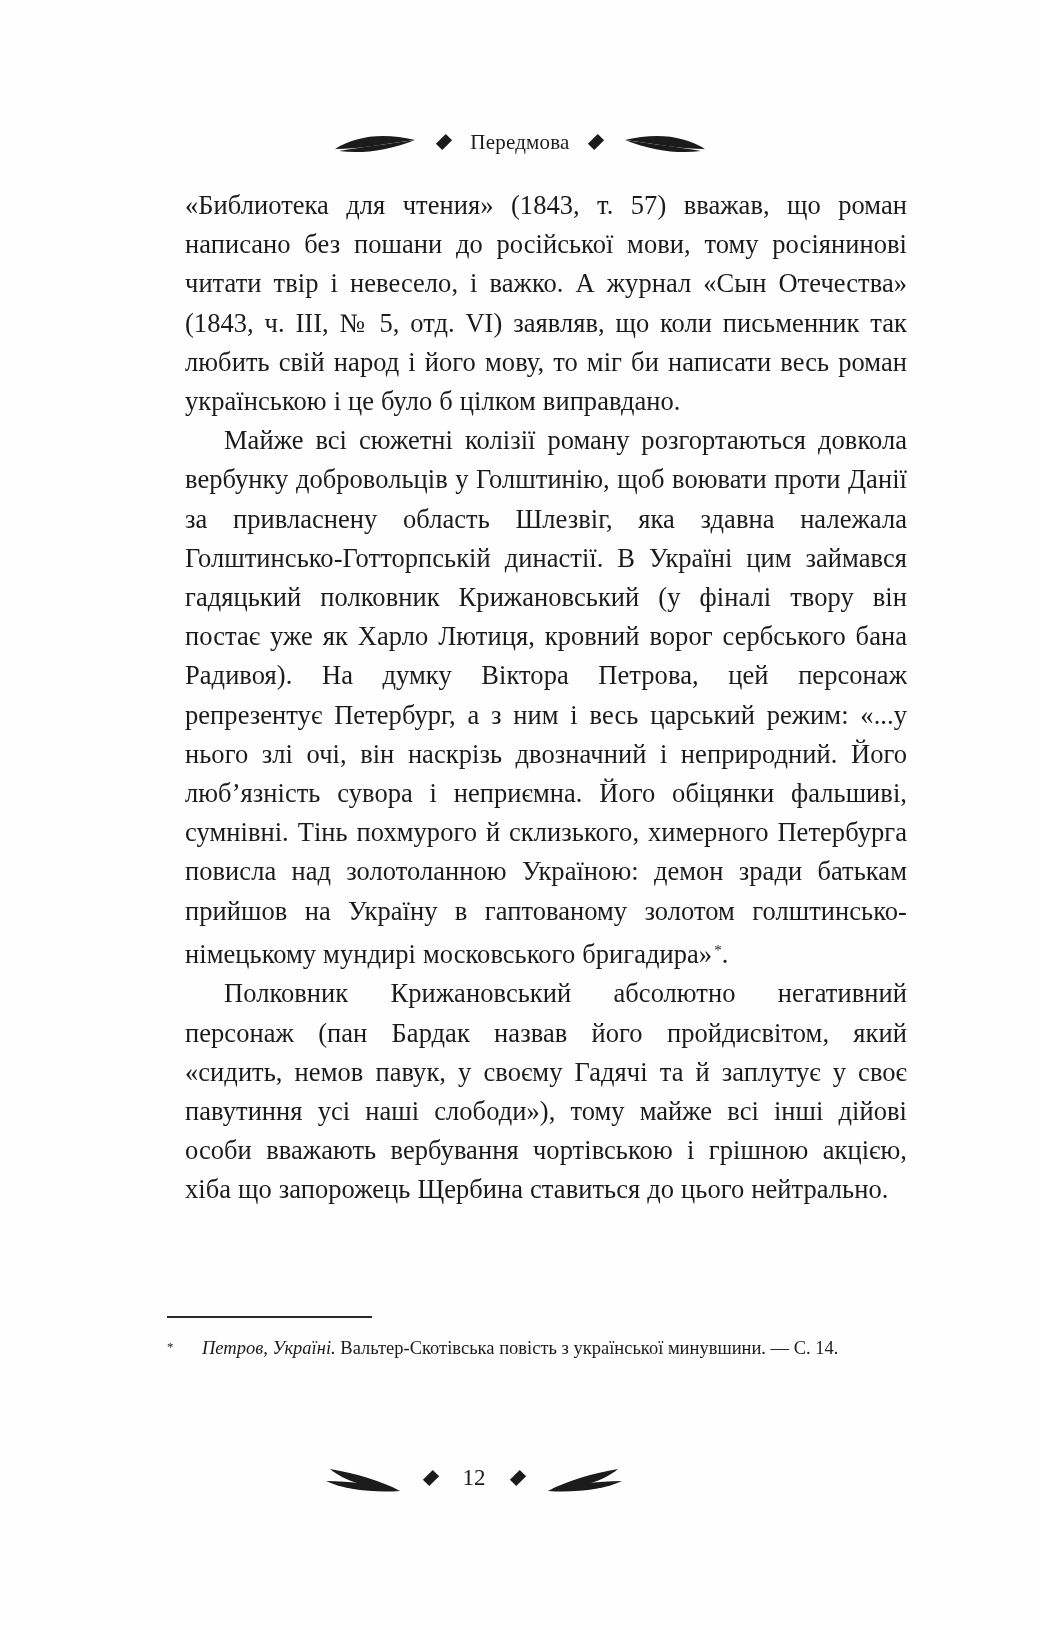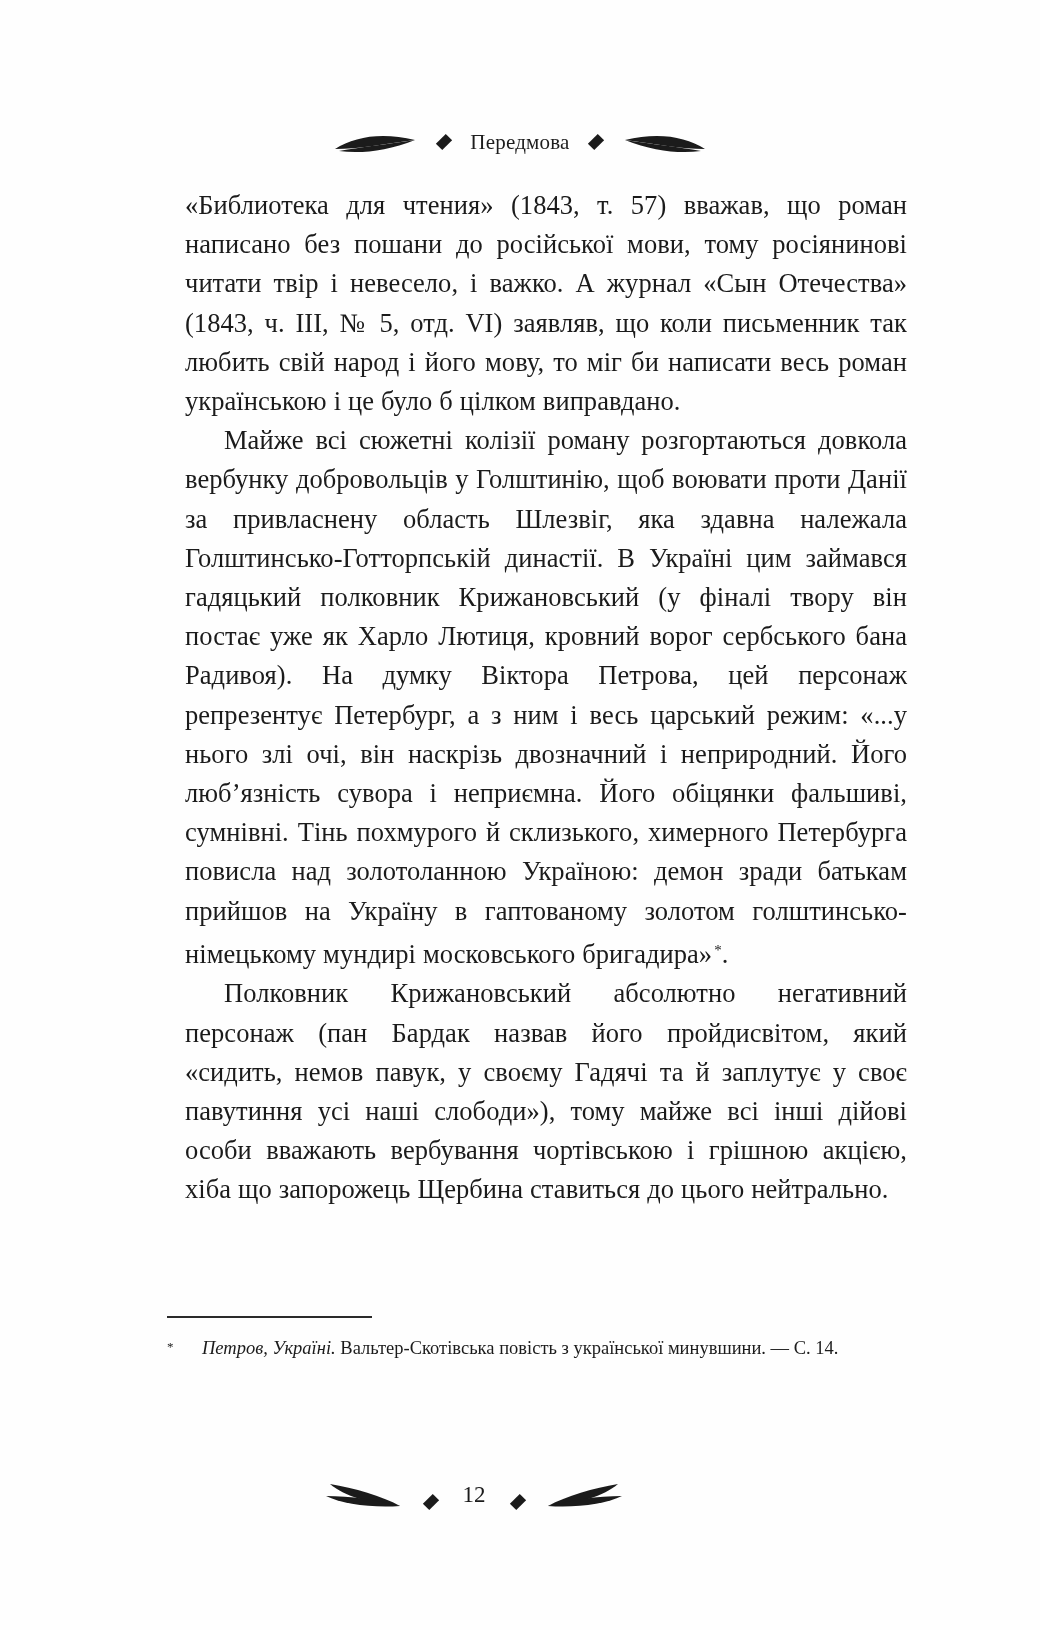--- a/index.html
+++ b/index.html
@@ -130,21 +130,21 @@
   }
 
   
   .page-footer {
     position: absolute;
     left: 0;
     top: 1448px;
     width: 948px;
     height: 60px;
     display: flex;
-    align-items: flex-end;
+    align-items: center;
     justify-content: center;
     gap: 22px;
   }
   .page-footer .folio {
     font-size: 23px;
     color: #1b1b1b;
     min-width: 30px;
     text-align: center;
   }
 </style>

